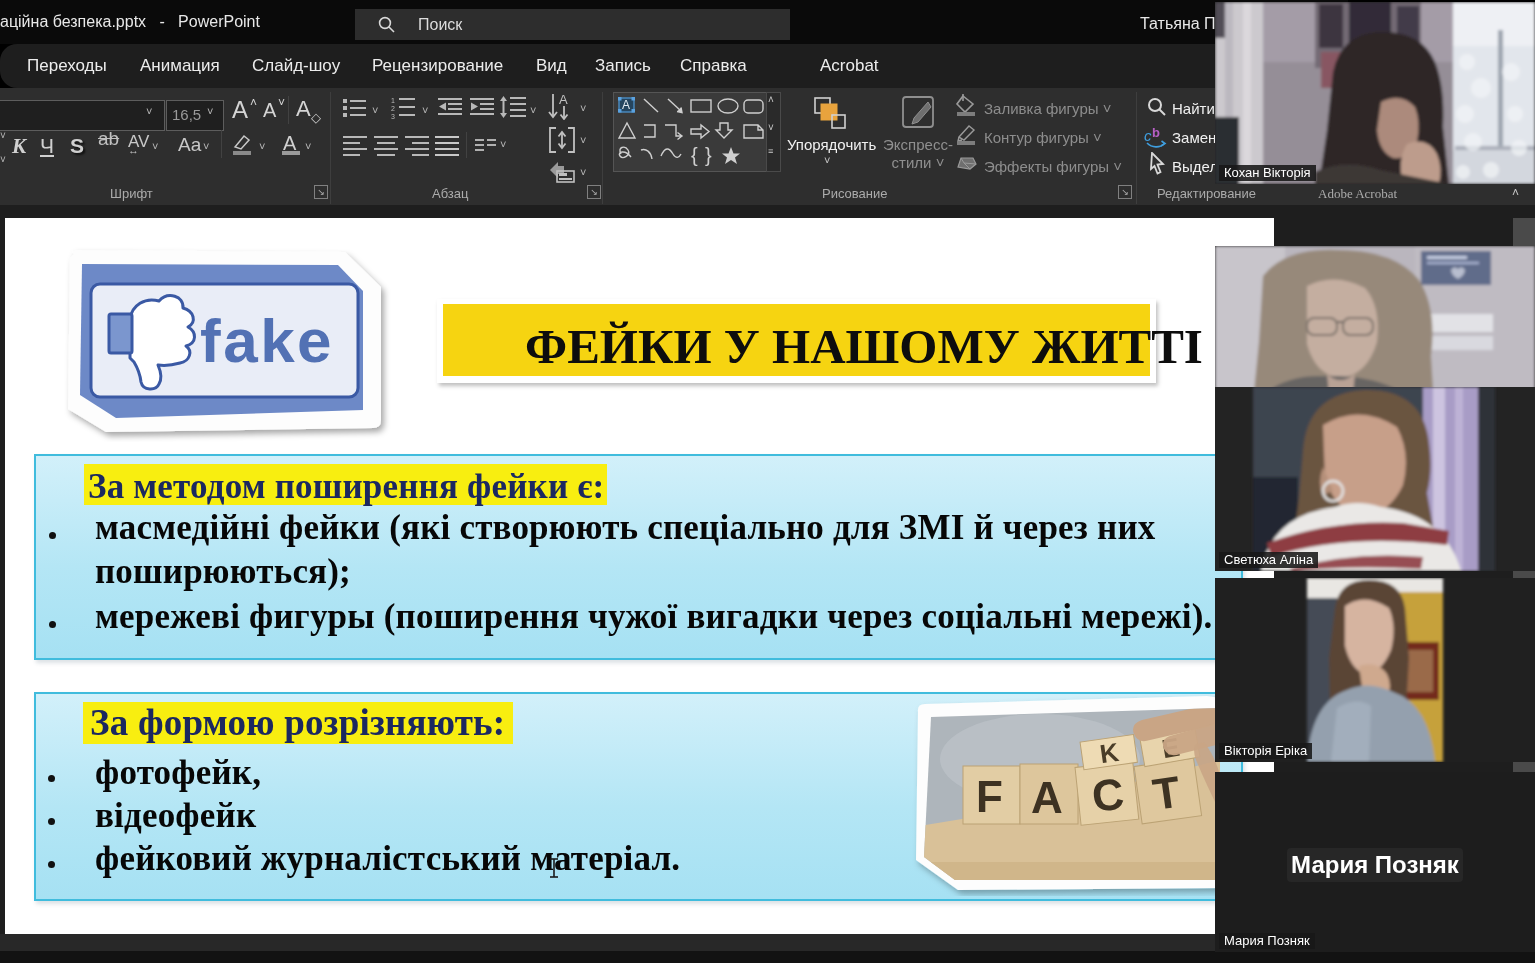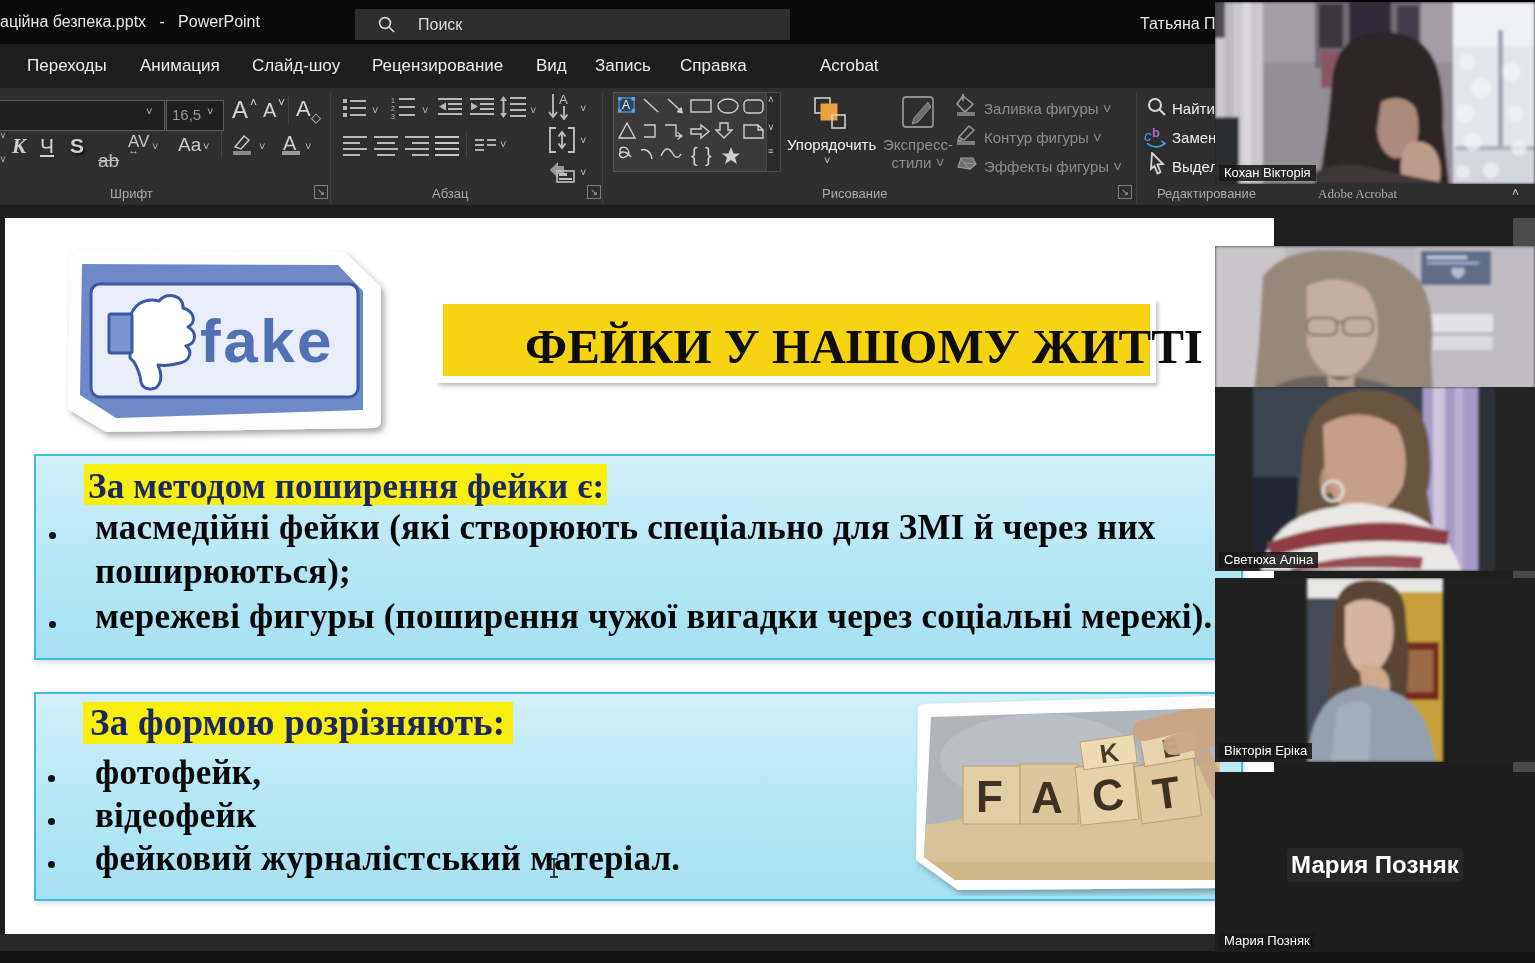--- a/index.html
+++ b/index.html
@@ -2,21 +2,21 @@
 <html><head>
 <meta charset="utf-8">
 <style>
   html,body{margin:0;padding:0;}
   body{width:1535px;height:963px;overflow:hidden;background:#000;
        font-family:"Liberation Sans", sans-serif;}
   #app{position:relative;width:1535px;height:963px;overflow:hidden;}
   .abs{position:absolute;}
   
   #titlebar{left:0;top:0;width:1348px;height:44px;background:#0a0a0a;}
-  #tabrow{left:0;top:44px;width:1535px;height:44px;background:#1e1e1e;}
+  #tabrow{left:0;top:44px;width:1535px;height:44px;background:#1e1e1e;border-radius:17px;}
   #ribbon{left:0;top:88px;width:1535px;height:117px;background:#2e2e2e;}
   #ribbonedge{left:0;top:205px;width:1535px;height:13px;background:#191919;}
   .tab{position:absolute;top:0;height:44px;line-height:44px;color:#ececec;font-size:17px;}
   .glabel{position:absolute;top:98px;color:#ababab;font-size:13px;}
   .gsep{position:absolute;top:4px;width:1px;height:112px;background:#3e3e3e;}
   .launcher{position:absolute;top:97px;width:12px;height:12px;border:1px solid #808080;color:#b0b0b0;font-size:9px;line-height:12px;text-align:center;}
   
   #canvas{left:0;top:205px;width:1535px;height:729px;background:#1e1e1e;}
   #scrollbar{left:1513px;top:218px;width:22px;height:716px;background:#4a4a4a;}
   #slide{left:5px;top:218px;width:1269px;height:716px;background:#ffffff;}
@@ -79,21 +79,21 @@
     <div class="abs" style="left:250px;top:8px;color:#d4d4d4;font-size:12px;">˄</div>
     <div class="abs" style="left:263px;top:11px;color:#d4d4d4;font-size:20px;">А</div>
     <div class="abs" style="left:278px;top:8px;color:#d4d4d4;font-size:12px;">˅</div>
     <div class="abs" style="left:288px;top:8px;width:1px;height:28px;background:#424242;"></div>
     <div class="abs" style="left:296px;top:8px;color:#d4d4d4;font-size:22px;">А</div>
     <div class="abs" style="left:311px;top:22px;color:#d4d4d4;font-size:13px;">◇</div>
 
     <div class="abs" style="left:12px;top:46px;color:#d0d0d0;font-size:21px;font-style:italic;font-family:'Liberation Serif',serif;font-weight:bold;">К</div>
     <div class="abs" style="left:40px;top:46px;color:#d0d0d0;font-size:21px;text-decoration:underline;">Ч</div>
     <div class="abs" style="left:70px;top:46px;color:#d0d0d0;font-size:21px;font-weight:bold;text-shadow:2px 2px 2px #111;">S</div>
-    <div class="abs" style="left:98px;top:62px;color:#c0c0c0;font-size:19px;text-decoration:line-through;">ab</div>
+    <div class="abs" style="left:98px;top:40px;color:#c0c0c0;font-size:19px;text-decoration:line-through;">ab</div>
     <div class="abs" style="left:128px;top:44px;color:#c8c8c8;font-size:17px;">AV</div>
     <div class="abs" style="left:128px;top:56px;color:#c8c8c8;font-size:11px;">↔</div>
     <div class="abs" style="left:152px;top:52px;color:#bbb;font-size:11px;">˅</div>
     <div class="abs" style="left:178px;top:46px;color:#c8c8c8;font-size:19px;">Aa</div>
     <div class="abs" style="left:203px;top:52px;color:#bbb;font-size:11px;">˅</div>
     <div class="abs" style="left:221px;top:42px;width:1px;height:28px;background:#424242;"></div>
     <svg class="abs" style="left:230px;top:44px;" width="26" height="26" viewBox="0 0 26 26">
         <path d="M5 15 L14 4 L19 8 L11 17 Z" fill="none" stroke="#c8c8c8" stroke-width="1.5"></path>
         <rect x="3" y="19" width="18" height="4" fill="#8a8a8a"></rect>
       </svg>

